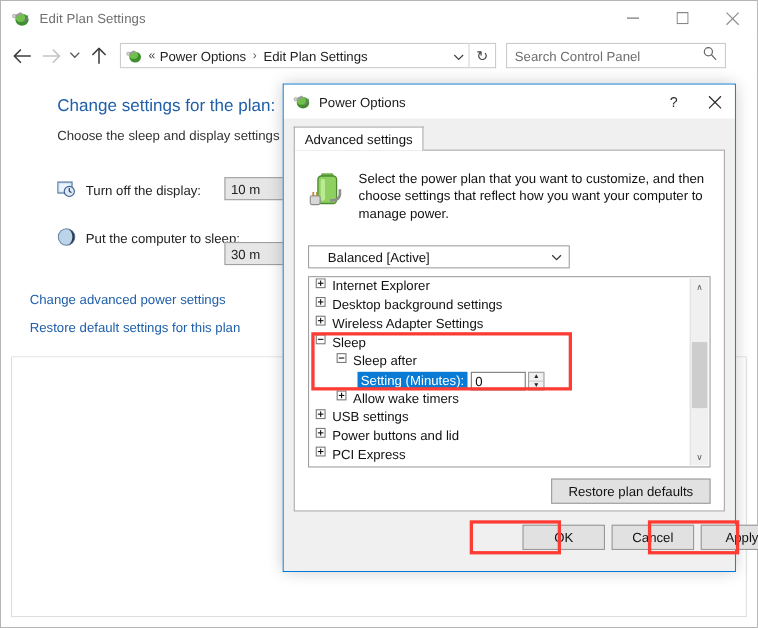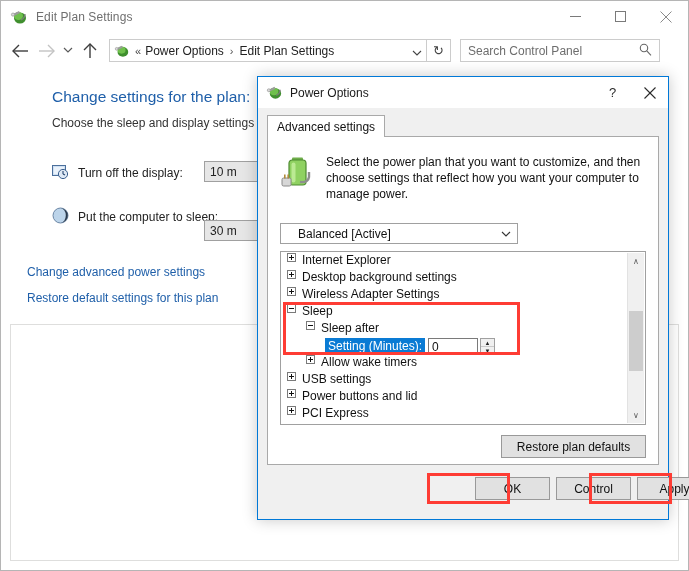--- a/index.html
+++ b/index.html
@@ -536,19 +536,19 @@
           <div id="sb-thumb"></div>
           <div class="sb-arrow" id="sb-down">∨</div>
         </div>
       </div>
 
       <div id="restore-defaults-btn">Restore plan defaults</div>
     </div>
 
     <div id="dialog-footer">
       <div class="dlg-btn" id="btn-ok">OK</div>
-      <div class="dlg-btn" id="btn-cancel">Control</div>
+      <div class="dlg-btn" id="btn-cancel">Cancel</div>
       <div class="dlg-btn" id="btn-apply">Apply</div>
       <div class="btn-highlight" id="hl-ok"></div>
       <div class="btn-highlight" id="hl-apply"></div>
     </div>
   </div>
 </div>
 
 </body></html>

